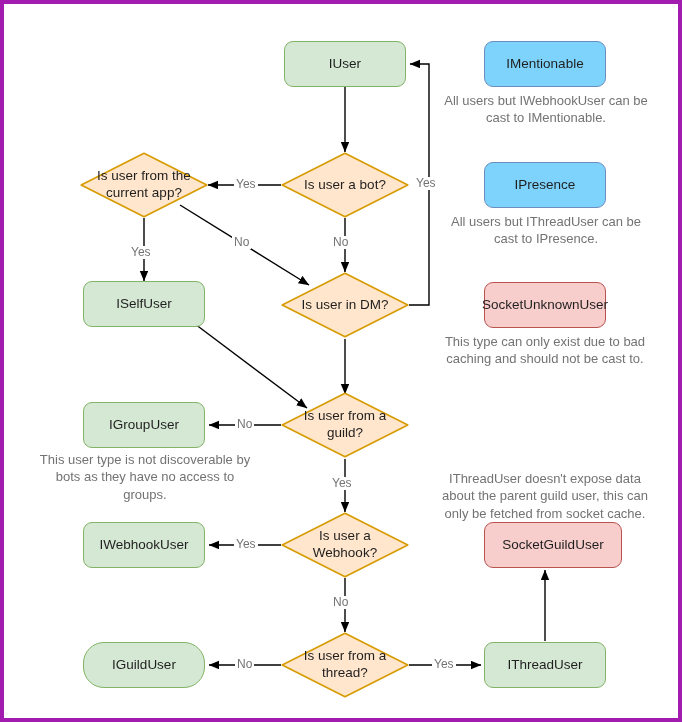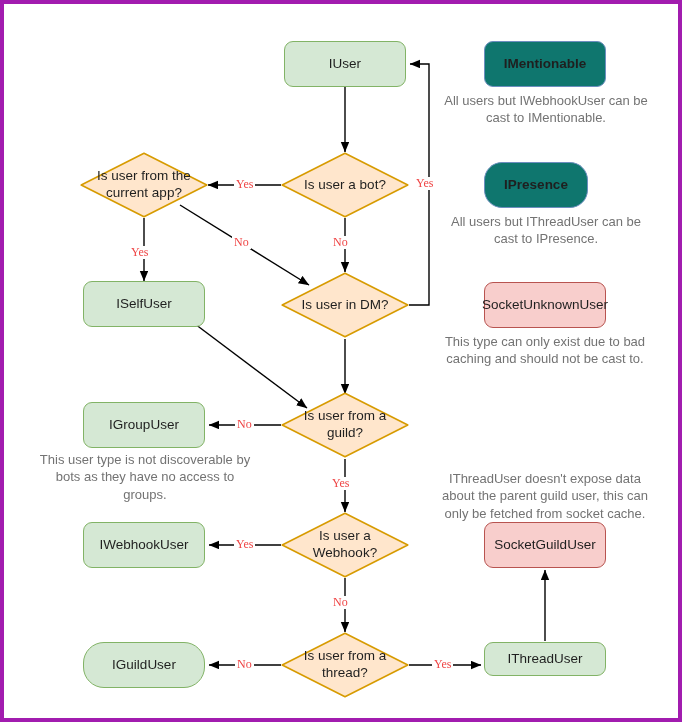--- a/index.html
+++ b/index.html
@@ -35,21 +35,21 @@
     color: #1f1f1f;
     font-size: 13.5px;
     line-height: 1.25;
     z-index: 3;
   }
   .rect {
     border-radius: 9px;
     border: 1.4px solid;
   }
   .rect.green  { background: #d5e8d4; border-color: #82b366; }
-  .rect.blue   { background: #0f766e; border-color: #6c8ebf; font-weight: bold; }
+  .rect.blue   { background: #7dd3fc; border-color: #6c8ebf; }
   .rect.red    { background: #f8cecc; border-color: #b85450; }
 
   .diamond-wrap {
     position: absolute;
     z-index: 3;
   }
   .diamond-shape {
     position: absolute;
     left: 0; top: 0;
     width: 100%;
@@ -74,27 +74,26 @@
     position: absolute;
     text-align: center;
     font-size: 13px;
     line-height: 1.33;
     color: #737373;
     z-index: 2;
   }
   .edge-label {
     position: absolute;
     font-size: 12px;
-    color: #ef4444;
+    color: #737373;
     background: #ffffff;
     padding: 0 2px;
     white-space: nowrap;
     z-index: 4;
     line-height: 1.1;
-    font-family: Liberation Serif, serif;
   }
 </style>
 </head>
 <body>
 
 <div id="canvas">
 
   <svg id="edges" viewBox="0 0 682 722" width="682" height="722">
     <defs>
       <marker id="arrow" markerWidth="9" markerHeight="9" refX="7.4" refY="3.1" orient="auto" markerUnits="strokeWidth">
@@ -190,43 +189,43 @@
     <svg class="diamond-shape" viewBox="0 0 128 66" preserveAspectRatio="none">
       <path d="M64,1.2 L126.8,33 L64,64.8 L1.2,33 Z" fill="#ffe6cc" stroke="#d79b00" stroke-width="1.6" stroke-linejoin="round"></path>
     </svg>
     <div class="diamond-label">Is user from a thread?</div>
   </div>
 
   <div class="node rect green" style="left:79px; top:638px; width:122px; height:46px;border-radius:21px;">
     <span>IGuildUser</span>
   </div>
 
-  <div class="node rect green" style="left:480px; top:638px; width:122px; height:34px;">
+  <div class="node rect green" style="left:480px; top:638px; width:122px; height:46px;">
     <span>IThreadUser</span>
   </div>
 
   <div class="node rect blue" style="left:480px; top:37px; width:122px; height:46px;">
     <span>IMentionable</span>
   </div>
   <div class="note" style="left:436px; top:88px; width:212px;">All users but IWebhookUser can be cast to IMentionable.</div>
 
-  <div class="node rect blue" style="left:480px; top:158px; width:104px; height:46px;border-radius:18px;">
+  <div class="node rect blue" style="left:480px; top:158px; width:122px; height:46px;">
     <span>IPresence</span>
   </div>
   <div class="note" style="left:436px; top:209px; width:212px;">All users but IThreadUser can be cast to IPresence.</div>
 
   <div class="node rect red" style="left:480px; top:278px; width:122px; height:46px;">
     <span>SocketUnknownUser</span>
   </div>
   <div class="note" style="left:33px; top:447px; width:216px;">This user type is not discoverable by bots as they have no access to groups.</div>
 
   <div class="note" style="left:432px; top:329px; width:218px;">This type can only exist due to bad caching and should not be cast to.</div>
 
   <div class="note" style="left:432px; top:466px; width:218px;">IThreadUser doesn't expose data about the parent guild user, this can only be fetched from socket cache.</div>
-  <div class="node rect red" style="left:480px; top:518px; width:122px; height:46px;">
+  <div class="node rect red" style="left:480px; top:518px; width:138px; height:46px;">
     <span>SocketGuildUser</span>
   </div>
 
   <div class="edge-label" style="left:230px; top:174px;">Yes</div>
   <div class="edge-label" style="left:327px; top:232px;">No</div>
   <div class="edge-label" style="left:410px; top:173px;">Yes</div>
   <div class="edge-label" style="left:125px; top:242px;">Yes</div>
   <div class="edge-label" style="left:228px; top:232px;">No</div>
   <div class="edge-label" style="left:231px; top:414px;">No</div>
   <div class="edge-label" style="left:326px; top:473px;">Yes</div>

